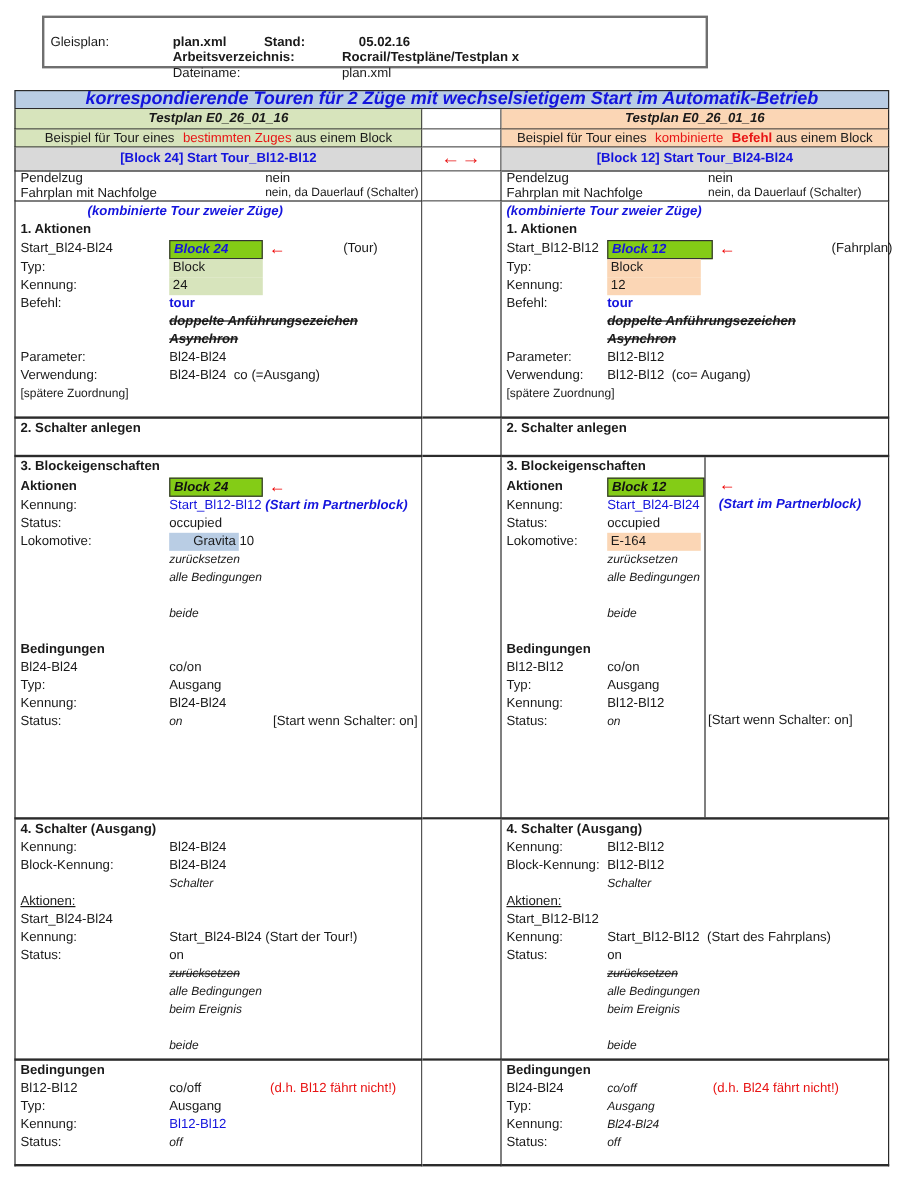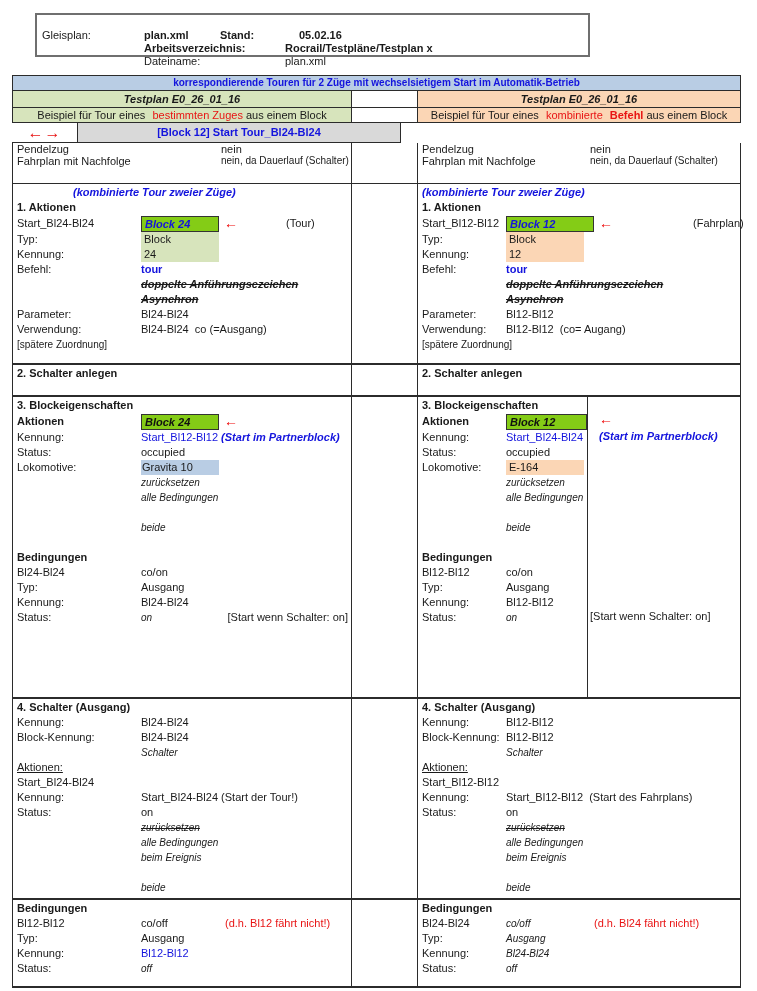--- a/index.html
+++ b/index.html
@@ -12,21 +12,21 @@
   .mr{display:flex;height:13px;line-height:13px;padding-left:5px}
   .mw1{width:102px;flex-shrink:0}
   .mw2{width:76px;flex-shrink:0}
   .mw3{width:79px;flex-shrink:0}
   .mw2b{width:141px;flex-shrink:0}
 
   
   .main{position:absolute;left:12px;top:75px;width:729px}
   .banner{height:16px;line-height:14px;text-align:center;border:1px solid var(--border,#2b2b2b);
           background:var(--banner_bg,#b9cde4);color:var(--text_blue,#1414dd);
-          font-weight:bold;font-size:10px}
+          font-weight:bold;font-style:italic;font-size:15px}
   .band{display:flex}
   .band .c{border-bottom:1px solid var(--border,#2b2b2b);position:relative;overflow:visible}
   .band .l{width:340px;border-left:1px solid var(--border,#2b2b2b);border-right:1px solid var(--border,#2b2b2b)}
   .band .m{width:66px;border-right:1px solid var(--border,#2b2b2b);background:#fff}
   .band .rr{width:323px;border-right:1px solid var(--border,#2b2b2b)}
   .band.secband .c{border-bottom-width:2px}
 
   .green{background:var(--header_green,#d7e4bc)}
   .orange{background:var(--header_orange,#fbd6b5)}
   .tp{text-align:center;font-weight:bold;font-style:italic;font-size:11px;line-height:16px}
@@ -52,21 +52,21 @@
   .itst{font-style:italic;font-size:10px;text-decoration:line-through}
   .bist{font-weight:bold;font-style:italic;text-decoration:line-through}
   .sm{font-size:10px}
   .bl{color:var(--text_blue,#1414dd)}
   .blb{color:var(--text_blue,#1414dd);font-weight:bold}
   .blbi{color:var(--text_blue,#1414dd);font-weight:bold;font-style:italic}
   .red{color:var(--alert_red,#e81414);margin-left:4px}
   .rb{font-weight:bold}
   .hlg{background:var(--header_green,#d7e4bc);width:78px;padding-left:3px}
   .hlo{background:var(--header_orange,#fbd6b5);width:78px;padding-left:3px}
-  .hlb{background:var(--highlight_blue,#b9cde4);width:78px;padding-left:1px}
+  .hlb{background:var(--highlight_blue,#b9cde4);width:58px;padding-left:20px}
   .field{display:inline-flex;align-items:center;width:78px;height:16px;line-height:14px;border:1px solid #333;
          background:#84cc16;padding:0 3px;font-weight:bold;font-style:italic}
   .fw88{width:88px}
   .fw81{width:81px}
   .fblue{color:var(--text_blue,#1414dd)}
   .fblack{color:#111}
   .arrow{color:#ee0000;font-weight:bold;font-size:14px;margin-left:5px}
   .noteR{margin-left:auto;padding-right:3px}
   .w80{width:80px}
   .w84{width:84px}
@@ -104,25 +104,26 @@
     <div class="c rr tp orange">Testplan E0_26_01_16</div>
   </div>
 
   <div class="band" style="height:15px">
     <div class="c l bsp green"><span>Beispiel für Tour eines </span><span class="red">bestimmten Zuges</span><span> aus einem Block</span></div>
     <div class="c m"></div>
     <div class="c rr bsp orange"><span>Beispiel für Tour eines </span><span class="red">kombinierte </span><span class="red rb">Befehl</span><span> aus einem Block</span></div>
   </div>
 
   <div class="band" style="height:20px">
+    <div class="c l bh">[Block 24] Start Tour_Bl12-Bl12</div>
     <div class="c m midhdr">←→</div>
     <div class="c rr bh">[Block 12] Start Tour_Bl24-Bl24</div>
   </div>
 
-  <div class="band" style="height: 41px;">
+  <div class="band" style="height: 25px;">
     <div class="c l sec colL">
         <div class="r" style="height: 11px; line-height: 11px;">
           <span class="lbl2">Pendelzug</span>
           <span>nein</span>
         </div>
         <div class="r" style="height: 12px; line-height: 12px;">
           <span class="lbl2">Fahrplan mit Nachfolge</span>
           <span class="sm">nein, da Dauerlauf (Schalter)</span>
         </div>
       </div>

